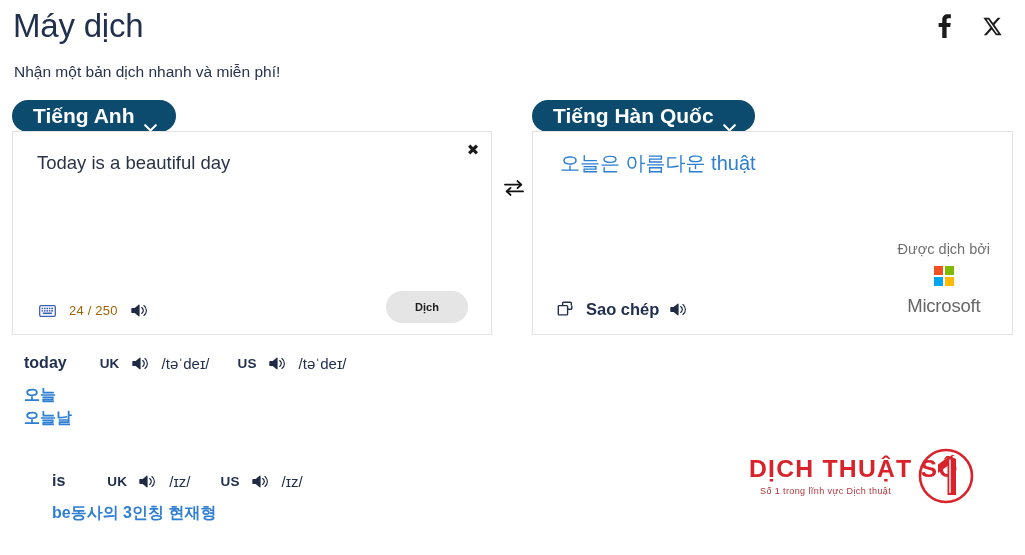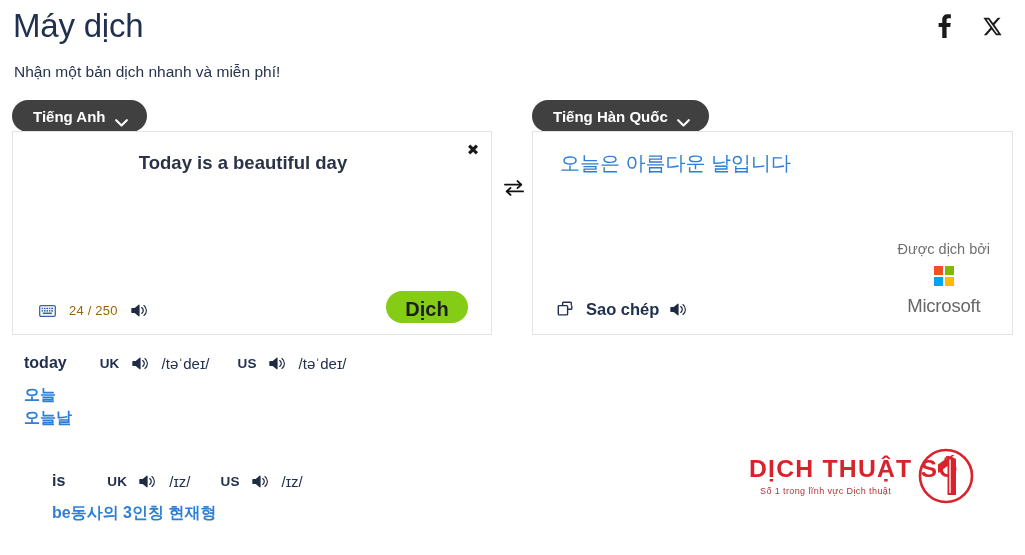--- a/index.html
+++ b/index.html
@@ -50,28 +50,28 @@
     display: flex; align-items: center; justify-content: center;
     color: #1c1c1c;
     cursor: pointer;
   }
   .social-icon svg { display: block; }
 
   
   .lang-pill {
     position: absolute;
     height: 32px;
-    background: #404040;
+    background: #0c4a6e;
     color: #ffffff;
     border-radius: 17px;
     display: inline-flex;
     align-items: center;
     gap: 9px;
     padding: 0 19px 0 21px;
-    font-size: 15px;
+    font-size: 21px;
     font-weight: 700;
     cursor: pointer;
     white-space: nowrap;
     border: none;
     font-family: inherit;
   }
   .lang-pill.src { left: 12px; top: 100px; }
   .lang-pill.tgt { left: 532px; top: 100px; }
   .chev {
     width: 13px; height: 8px;
@@ -101,24 +101,23 @@
     color: #1a1a1a;
     cursor: pointer;
     line-height: 1;
   }
 
   .source-text {
     position: absolute;
     left: 24px; top: 19px;
     right: 42px;
     font-size: 18.5px;
-    font-weight: 700;
+    font-weight: 400;
     color: #2b3347;
     line-height: 1.35;
-    text-align: center;
   }
   .target-text {
     position: absolute;
     left: 27px; top: 17px;
     right: 24px;
     font-size: 20px;
     font-weight: 400;
     color: #2e7fd4;
     line-height: 1.4;
   }
@@ -148,25 +147,25 @@
     justify-content: center;
     cursor: pointer;
     flex: none;
   }
 
   .translate-btn {
     position: absolute;
     right: 23px; bottom: 11px;
     height: 32px;
     min-width: 82px;
-    background: #84cc16;
+    background: #e5e5e5;
     color: #1d1d1d;
     border: none;
     border-radius: 17px;
-    font-size: 20px;
+    font-size: 11px;
     font-weight: 700;
     cursor: pointer;
     font-family: inherit;
     padding: 7px 18px;
   }
 
   .copy-group {
     position: absolute;
     left: 24px; bottom: 15px;
     display: flex;
@@ -380,21 +379,21 @@
     <g fill="none" stroke="#111111" stroke-width="1.9" stroke-linecap="round" stroke-linejoin="round">
       <path d="M2 5.6h16"></path>
       <path d="M14.5 2.1 18.3 5.6 14.5 9.1"></path>
       <path d="M20 12.4H4"></path>
       <path d="M7.5 8.9 3.7 12.4 7.5 15.9"></path>
     </g>
   </svg>
 </div>
 
 <div class="panel right">
-  <div class="target-text">오늘은 아름다운 날입니다</div>
+  <div class="target-text">오늘은 아름다운 thuật</div>
 
   <div class="panel-footer">
     <div class="copy-group">
       <span class="icon-btn">
         <svg width="18" height="18" viewBox="0 0 18 18" aria-hidden="true">
           <path fill="none" stroke="#22304f" stroke-width="1.4" stroke-linejoin="round" d="M6.3 1.2h7.1c0.5 0 0.9 0.4 0.9 0.9v2.4"></path>
           <rect x="1.3" y="4.6" width="9.3" height="9.3" rx="0.9" fill="#ffffff" stroke="#22304f" stroke-width="1.4"></rect>
           <path fill="none" stroke="#22304f" stroke-width="1.4" stroke-linejoin="round" d="M5.6 4.6V2.4c0-0.66 0.54-1.2 1.2-1.2"></path>
           <path fill="none" stroke="#22304f" stroke-width="1.4" stroke-linejoin="round" d="M10.6 8.3h3.3c0.5 0 0.9-0.4 0.9-0.9V4.5"></path>
         </svg>

